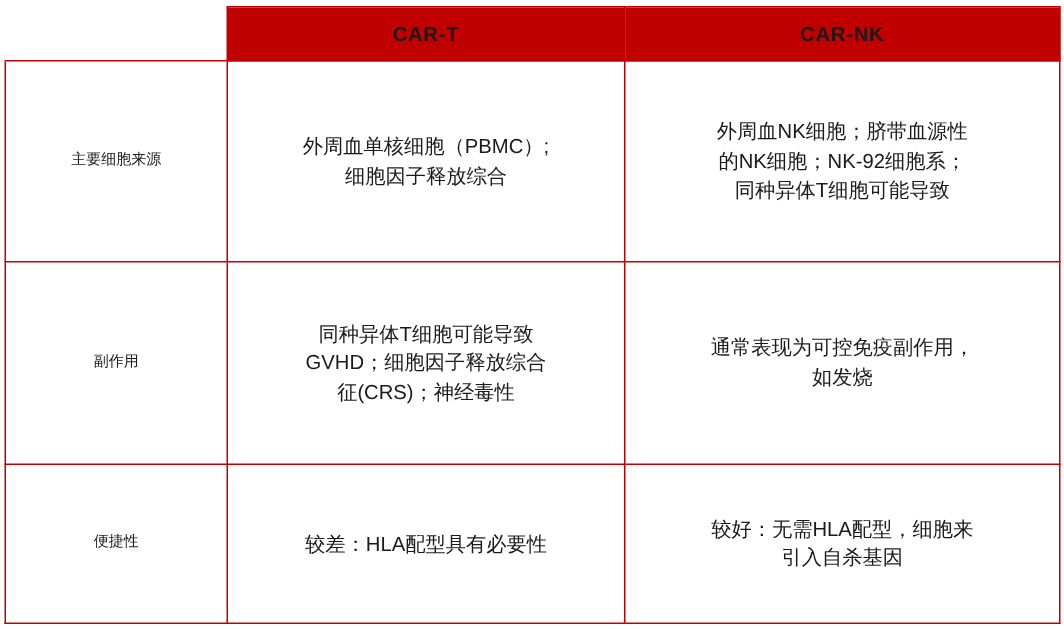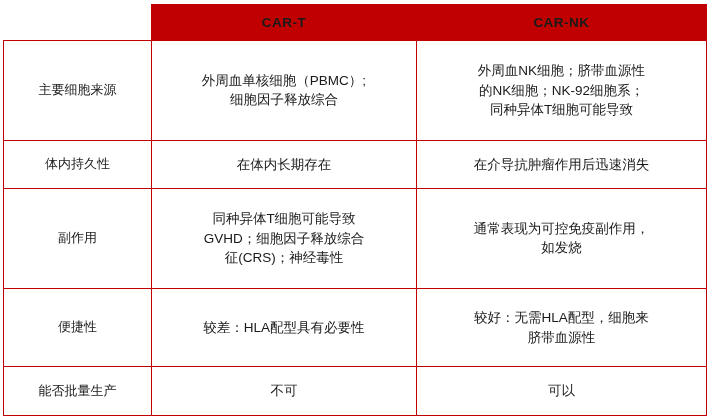--- a/index.html
+++ b/index.html
@@ -47,21 +47,21 @@
     letter-spacing: 0.5px;
     height: 36px;
     border: 1.5px solid #c00000;
   }
   thead th.blank {
     background: #ffffff;
     border-top-color: #ffffff;
     border-left-color: #ffffff;
   }
   tbody td.label {
-    font-size: 13px;
+    font-size: 10px;
   }
   .r-tall { height: 64px; }
   .r-med  { height: 52px; }
   .r-norm { height: 32px; }
   .cell-text {
     display: block;
     white-space: pre-line;
   }
 </style>
 </head>
@@ -89,31 +89,20 @@
         <td>
             <span class="cell-text">外周血单核细胞（PBMC）;
 细胞因子释放综合</span>
           </td>
         <td>
             <span class="cell-text">外周血NK细胞；脐带血源性
 的NK细胞；NK-92细胞系；
 同种异体T细胞可能导致</span>
           </td>
       </tr>
-      <tr class="r-norm">
-        <td class="label">
-            <span class="cell-text">体内持久性</span>
-          </td>
-        <td>
-            <span class="cell-text">在体内长期存在</span>
-          </td>
-        <td>
-            <span class="cell-text">在介导抗肿瘤作用后迅速消失</span>
-          </td>
-      </tr>
       <tr class="r-tall">
         <td class="label">
             <span class="cell-text">副作用</span>
           </td>
         <td>
             <span class="cell-text">同种异体T细胞可能导致
 GVHD；细胞因子释放综合
 征(CRS)；神经毒性</span>
           </td>
         <td>
@@ -123,29 +112,18 @@
       </tr>
       <tr class="r-med">
         <td class="label">
             <span class="cell-text">便捷性</span>
           </td>
         <td>
             <span class="cell-text">较差：HLA配型具有必要性</span>
           </td>
         <td>
             <span class="cell-text">较好：无需HLA配型，细胞来
-脐带血源性</span>
-          </td>
-      </tr>
-      <tr class="r-norm">
-        <td class="label">
-            <span class="cell-text">能否批量生产</span>
-          </td>
-        <td>
-            <span class="cell-text">不可</span>
-          </td>
-        <td>
-            <span class="cell-text">可以</span>
+引入自杀基因</span>
           </td>
       </tr>
     </tbody>
   </table>
 </div>
 
 </body></html>

